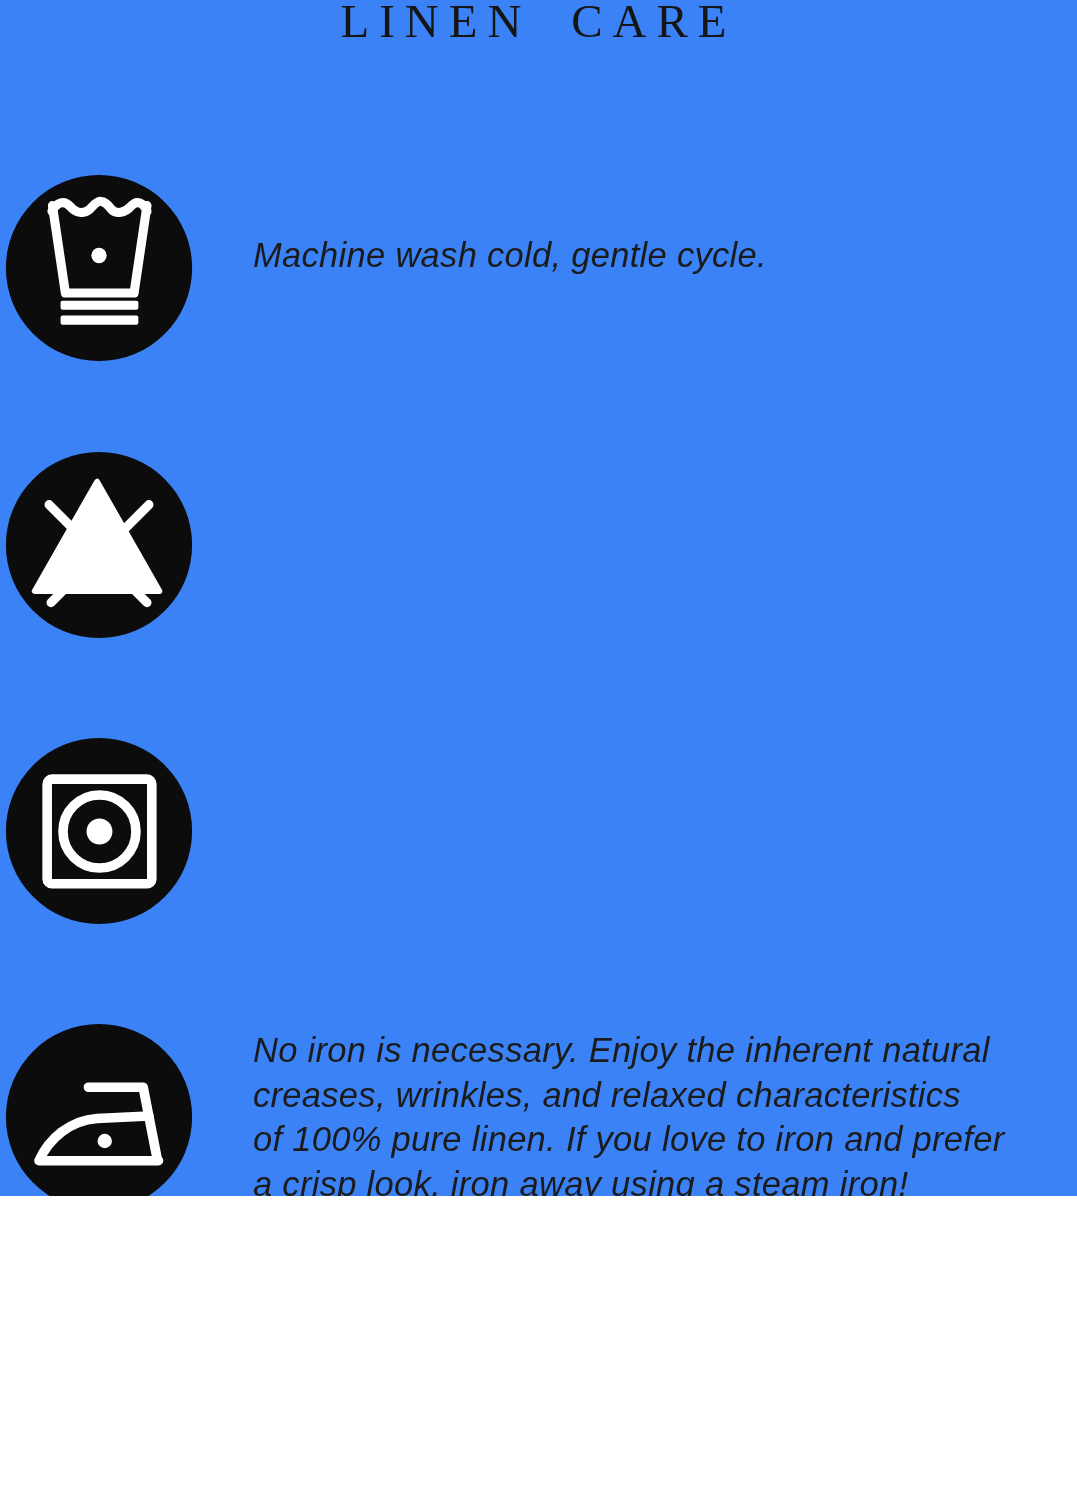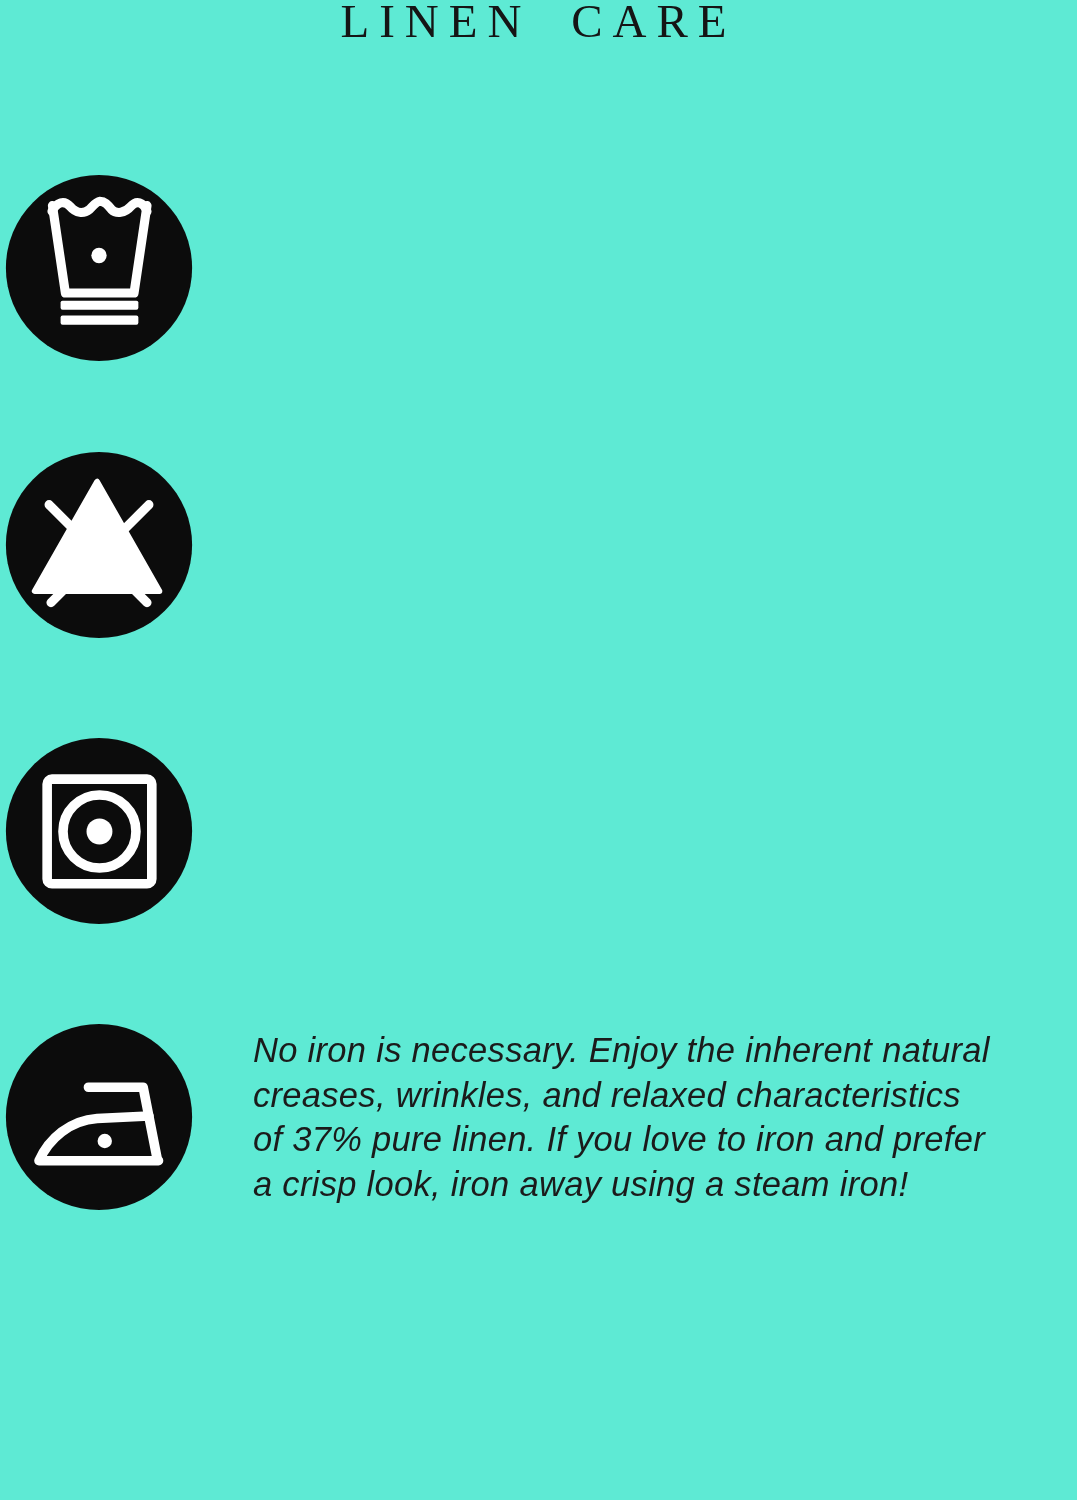--- a/index.html
+++ b/index.html
@@ -3,22 +3,22 @@
 <meta charset="utf-8">
 <style>
   html, body {
     margin: 0;
     padding: 0;
     background: #ffffff;
   }
   .page {
     position: relative;
     width: 1077px;
-    height: 1500px;
-    background: #5eead4;
+    height: 1196px;
+    background: #3b82f6;
     overflow: hidden;
     font-family: "Liberation Sans", sans-serif;
   }
   .title {
     position: absolute;
     top: -7px;
     left: 0;
     right: 0;
     text-align: center;
     font-family: "Liberation Serif", serif;
@@ -72,20 +72,21 @@
     <div class="icon">
       <svg viewBox="0 0 200 200" xmlns="http://www.w3.org/2000/svg">
         <circle cx="100" cy="100" r="97" fill="#0c0c0c"></circle>
         <path d="M51 41 C56 31 64 29 70 36 C76 43 84 44 90 39 C94 35 97 31 101 30.5 C106 30.5 109 34 113 39 C118 44 127 43 133 36 C139 29 146 31 150 41" stroke="#ffffff" stroke-width="9.5" fill="none" stroke-linecap="round"></path>
         <path d="M51.5 35 L65 126 L136.5 126 L150 35" stroke="#ffffff" stroke-width="9.5" fill="none" stroke-linejoin="round" stroke-linecap="round"></path>
         <circle cx="100" cy="87" r="8" fill="#ffffff"></circle>
         <rect x="60" y="134" width="81" height="9.5" rx="2" fill="#ffffff"></rect>
         <rect x="60" y="149.5" width="81" height="9.5" rx="2" fill="#ffffff"></rect>
       </svg>
     </div>
+    <div class="caption">Machine wash cold, gentle cycle.</div>
   </div>
 
   <div class="row row-2">
     <div class="icon">
       <svg viewBox="0 0 200 200" xmlns="http://www.w3.org/2000/svg">
         <circle cx="100" cy="100" r="97" fill="#0c0c0c"></circle>
         <path d="M48 58 L150 160" stroke="#ffffff" stroke-width="9.5" stroke-linecap="round"></path>
         <path d="M152 58 L50 160" stroke="#ffffff" stroke-width="9.5" stroke-linecap="round"></path>
         <path d="M98 34 L33 148 L163 148 Z" fill="#ffffff" stroke="#ffffff" stroke-width="6" stroke-linejoin="round"></path>
       </svg>
@@ -107,18 +108,18 @@
     <div class="icon">
       <svg viewBox="0 0 200 200" xmlns="http://www.w3.org/2000/svg">
         <circle cx="100" cy="100" r="97" fill="#0c0c0c"></circle>
         <path d="M89 69 L146 69 L160.5 143" fill="none" stroke="#ffffff" stroke-width="10" stroke-linecap="round" stroke-linejoin="round"></path>
         <path d="M152 99 L98 101.5 C70 103.5 48 122 37.5 145.5 L162 145.5" fill="none" stroke="#ffffff" stroke-width="10" stroke-linecap="round" stroke-linejoin="round"></path>
         <circle cx="106" cy="125" r="7.5" fill="#ffffff"></circle>
       </svg>
     </div>
     <div class="caption">No iron is necessary. Enjoy the inherent natural
 creases, wrinkles, and relaxed characteristics
-of 37% pure linen. If you love to iron and prefer
+of 100% pure linen. If you love to iron and prefer
 a crisp look, iron away using a steam iron!</div>
   </div>
 
 
 </div>
 
 </body></html>

